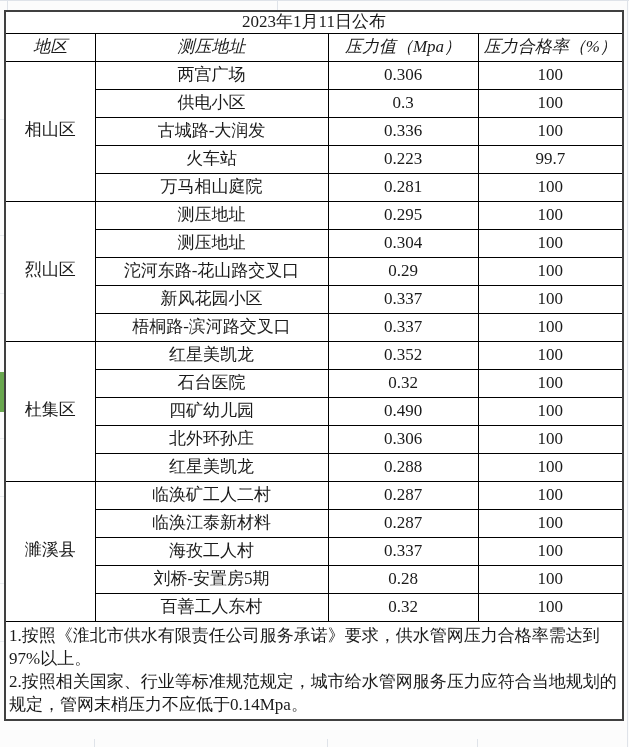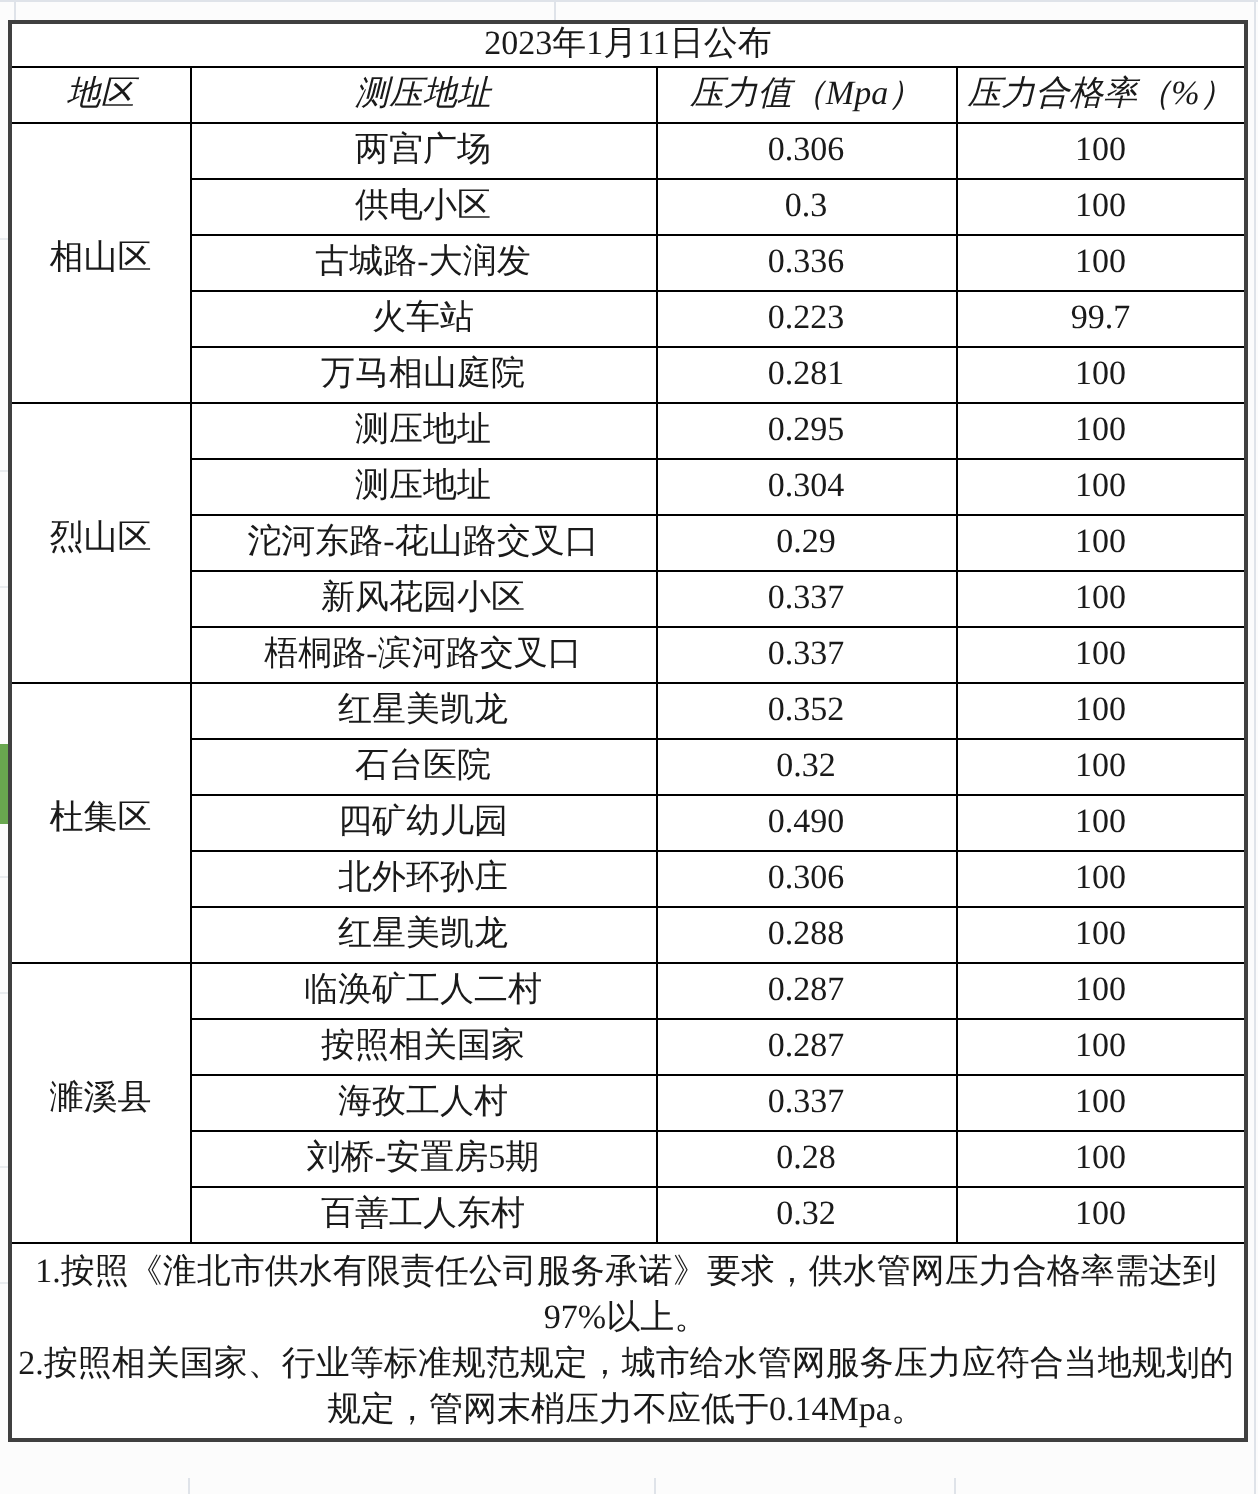--- a/index.html
+++ b/index.html
@@ -45,21 +45,21 @@
   col.c-site{width:233px;}
   col.c-pressure{width:150px;}
   col.c-rate{width:145px;}
   tr.notes-row td{
     height:95px;
     text-align:left;vertical-align:top;
     white-space:normal;
     padding:2px 5px 0 3px;
     font-size:17px;line-height:23px;
   }
-  .note-line{margin:0;text-align:center;}
+  .note-line{margin:0;}
 </style>
 </head>
 <body>
 
 <div class="grid-stub h" style="left:0;top:0;width:629px;"></div>
 <div class="grid-stub v" style="left:7px;top:0;height:10px;"></div>
 <div class="grid-stub v" style="left:277px;top:0;height:10px;"></div>
 <div class="grid-stub v" style="left:627px;top:0;height:747px;"></div>
 <div class="grid-stub v" style="left:94px;top:739px;height:8px;"></div>
 <div class="grid-stub v" style="left:327px;top:739px;height:8px;"></div>
@@ -170,21 +170,21 @@
         <td>0.288</td>
         <td>100</td>
       </tr>
       <tr class="data-row">
         <td rowspan="5" class="region-cell">濉溪县</td>
         <td>临涣矿工人二村</td>
         <td>0.287</td>
         <td>100</td>
       </tr>
       <tr class="data-row">
-        <td>按照相关国家</td>
+        <td>临涣江泰新材料</td>
         <td>0.287</td>
         <td>100</td>
       </tr>
       <tr class="data-row">
         <td>海孜工人村</td>
         <td>0.337</td>
         <td>100</td>
       </tr>
       <tr class="data-row">
         <td>刘桥-安置房5期</td>

